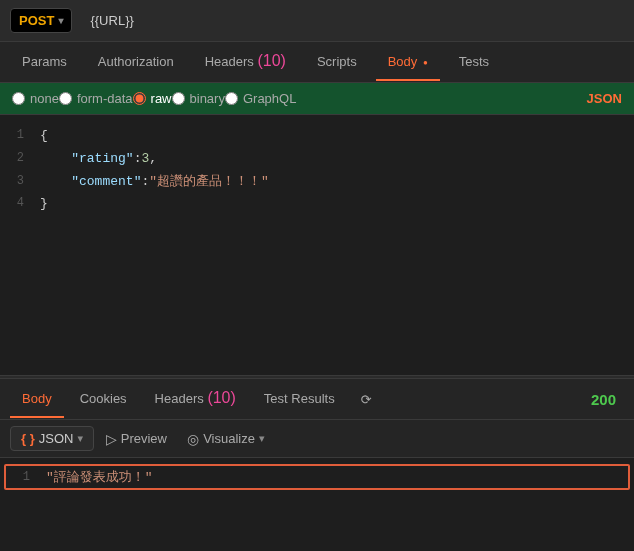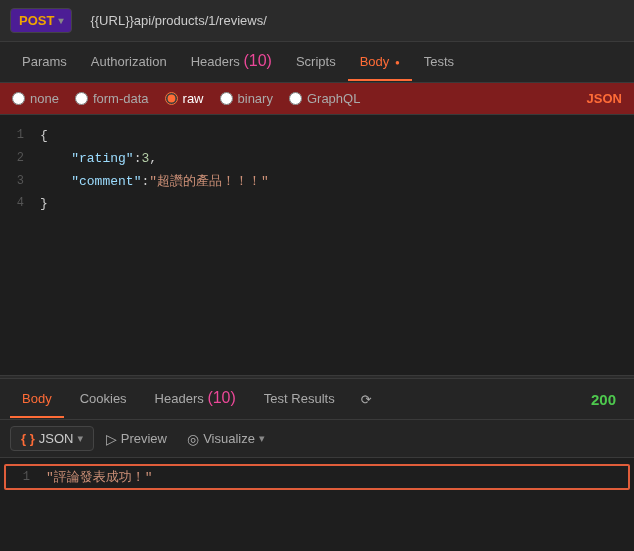--- a/index.html
+++ b/index.html
@@ -16,21 +16,21 @@
     
     .url-bar {
       display: flex;
       align-items: center;
       background: #2b2b2b;
       padding: 8px 10px;
       gap: 8px;
       border-bottom: 1px solid #3a3a3a;
     }
     .method-select {
-      background: #4c1d95;
+      background: #000000;
       color: #f0a500;
       border: 1px solid #444;
       border-radius: 4px;
       padding: 4px 8px;
       font-size: 13px;
       font-weight: bold;
       cursor: pointer;
       display: flex;
       align-items: center;
       gap: 4px;
@@ -40,21 +40,21 @@
       font-size: 10px;
     }
 
     
     .tabs-row {
       display: flex;
       align-items: center;
       background: #252525;
       padding: 0 10px;
       border-bottom: 1px solid #3a3a3a;
-      gap: 0;
+      gap: 7px;
     }
     .tab {
       padding: 10px 12px;
       color: #aaa;
       cursor: pointer;
       font-size: 13px;
       border-bottom: 2px solid transparent;
       white-space: nowrap;
     }
     .tab.active {
@@ -63,23 +63,22 @@
     }
     .tab .badge {
       color: #ec4899;
       font-size: 16px;
     }
 
     
     .body-options {
       display: flex;
       align-items: center;
-      background: #7f1d1d;
+      background: #14532d;
       padding: 8px 12px;
-      gap: 16px;
       border-bottom: 1px solid #3a3a3a;
       flex-wrap: nowrap;
     }
     .radio-option {
       display: flex;
       align-items: center;
       gap: 5px;
       color: #aaa;
       font-size: 13px;
       cursor: pointer;
@@ -234,21 +233,20 @@
 </head>
 <body>
 
 <div class="url-bar">
   <div class="method-select">
     <span>POST</span>
     <span class="arrow">▾</span>
   </div>
   <div class="url-display">
     <span class="url-template">{{URL}}</span>
-    <span class="url-path"> api/products/1/reviews/</span>
   </div>
 </div>
 
 <div class="tabs-row">
   <div class="tab">Params</div>
   <div class="tab">Authorization</div>
   <div class="tab">
     <span>Headers</span>
     <span class="badge">(10)</span>
   </div>

